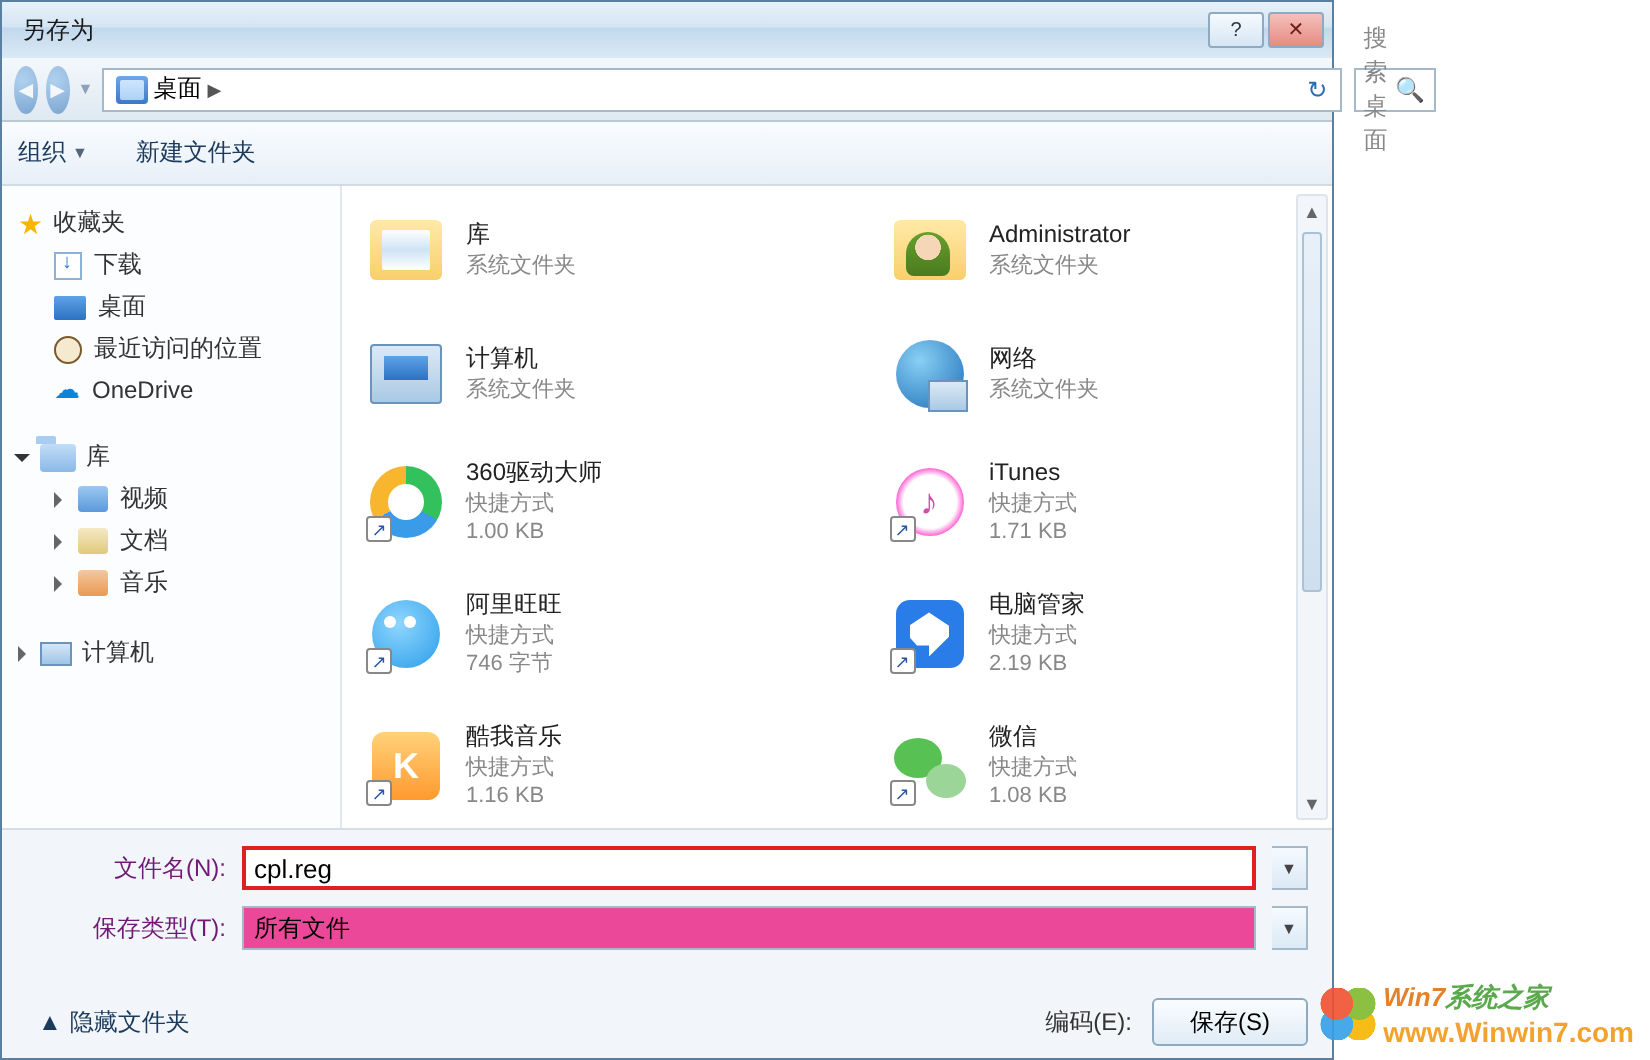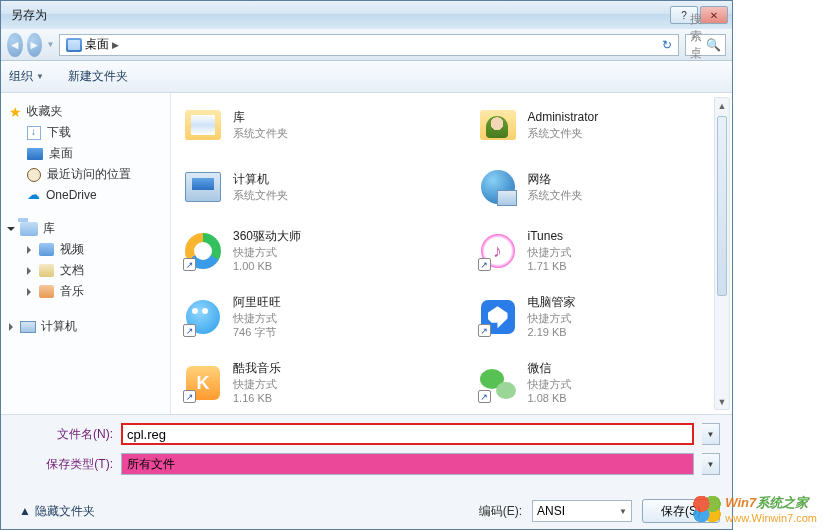--- a/index.html
+++ b/index.html
@@ -1,17 +1,17 @@
 <!DOCTYPE html>
 <html><head>
 <meta charset="utf-8">
 <style>
 * { box-sizing: border-box; margin: 0; padding: 0; }
 body { font-family: "Microsoft YaHei", "Segoe UI", Tahoma, sans-serif; font-size: 12px; background: #fff; width: 825px; height: 530px; overflow: hidden; position: relative; }
-.window { width: 733px; height: 530px; border: 1px solid #5a7fa0; display: flex; flex-direction: column; background: #fff; }
+.window { width: 667px; height: 530px; border: 1px solid #5a7fa0; display: flex; flex-direction: column; background: #fff; }
 .titlebar { height: 28px; background: linear-gradient(to bottom, #e8f1f9 0%, #d4e5f3 45%, #c1d9ed 46%, #dae9f5 100%); display: flex; align-items: center; padding: 0 4px; }
 .titlebar .title { margin-left: 6px; font-size: 12px; color: #1a1a1a; }
 .win-controls { margin-left: auto; display: flex; gap: 2px; }
 .win-btn { width: 28px; height: 18px; border: 1px solid #8fa9c0; border-radius: 2px; background: linear-gradient(#f5faff,#d6e6f3); display:flex; align-items:center; justify-content:center; font-size:10px; color:#333; }
 .win-btn.close { background: linear-gradient(#f5c0bb,#e58b82); color:#6b1f16; }
 .navbar { height: 32px; background: linear-gradient(#f3f8fc,#dfe9f2); display:flex; align-items:center; padding: 0 6px; gap:4px; border-bottom:1px solid #b8c8d5; }
 .nav-arrow { width:24px; height:24px; border-radius:50%; background: radial-gradient(circle at 35% 30%, #7fb7e8, #2a6db5); display:flex; align-items:center; justify-content:center; color:#fff; font-size:12px; opacity:0.55; }
 .nav-arrow.small { width:14px; height:14px; background:none; opacity:0.55; color:#406284; font-size:8px; }
 .breadcrumb { flex: 0 0 620px; height:22px; border:1px solid #a6b9c9; background:#fff; display:flex; align-items:center; padding:0 2px; gap:2px; }
 .crumb { display:flex; align-items:center; gap:3px; padding:0 4px; height:100%; }
@@ -82,21 +82,21 @@
 .hide-folders{display:flex;align-items:center;gap:4px;color:#1b3a5c;}
 .spacer{flex:1;}
 .enc-label{color:#333;}
 .enc-select{width:100px;height:22px;border:1px solid #a6b9c9;background:#fff;padding:0 4px;font-family:inherit;font-size:12px;}
 .btn { width:78px; height:24px; border:1px solid #8fa9c0; background:linear-gradient(#fafdff,#e0ecf6); border-radius:3px; font-family:inherit; font-size:12px; }
 .watermark{position:absolute;right:8px;bottom:6px;display:flex;align-items:center;gap:4px;opacity:0.9;pointer-events:none;}
 .wm-flag{width:28px;height:26px;background:radial-gradient(circle at 30% 30%,#f05030 0 30%,transparent 31%),radial-gradient(circle at 70% 30%,#7fba2d 0 30%,transparent 31%),radial-gradient(circle at 30% 70%,#35a0e8 0 30%,transparent 31%),radial-gradient(circle at 70% 70%,#f7b500 0 30%,transparent 31%);}
 .wm-txt{font-size:13px;font-style:italic;font-weight:bold;}
 .wm-txt .w7{color:#e07515;}
 .wm-txt .rest{color:#4aa03a;}
-.wm-url{font-size:11px;color:#f09a18;}
+.wm-url{font-size:14px;color:#f09a18;font-weight:bold;}
 .scroll-ind{position:absolute;right:2px;top:4px;bottom:4px;width:16px;background:#f2f6fa;border:1px solid #dce4ec;border-radius:2px;}
 .scroll-ind .up,.scroll-ind .dn{height:15px;display:flex;align-items:center;justify-content:center;font-size:9px;color:#666;}
 .scroll-ind .thumb{position:absolute;left:2px;right:2px;top:18px;height:180px;background:linear-gradient(#e8f0f8,#cfdfee);border:1px solid #aac2d8;border-radius:2px;}
 </style>
 </head>
 <body>
 
 <div class="window">
 
   <div class="titlebar">
@@ -318,24 +318,20 @@
     </div>
   </div>
 
   <div class="footer">
     <div class="hide-folders">
         <span>▲</span>
         <span>隐藏文件夹</span>
       </div>
     <div class="spacer"></div>
     <span class="enc-label">编码(E):</span>
-    <div class="enc-select" style="display:flex;align-items:center;justify-content:space-between;">
-        <span>ANSI</span>
-        <span style="font-size:8px;color:#555">▼</span>
-      </div>
     <button class="btn">保存(S)</button>
   </div>
 
   <div class="watermark">
     <div class="wm-flag"></div>
     <div>
       <div class="wm-txt"><span class="w7">Win7</span><span class="rest">系统之家</span></div>
       <div class="wm-url">www.Winwin7.com</div>
     </div>
   </div>

